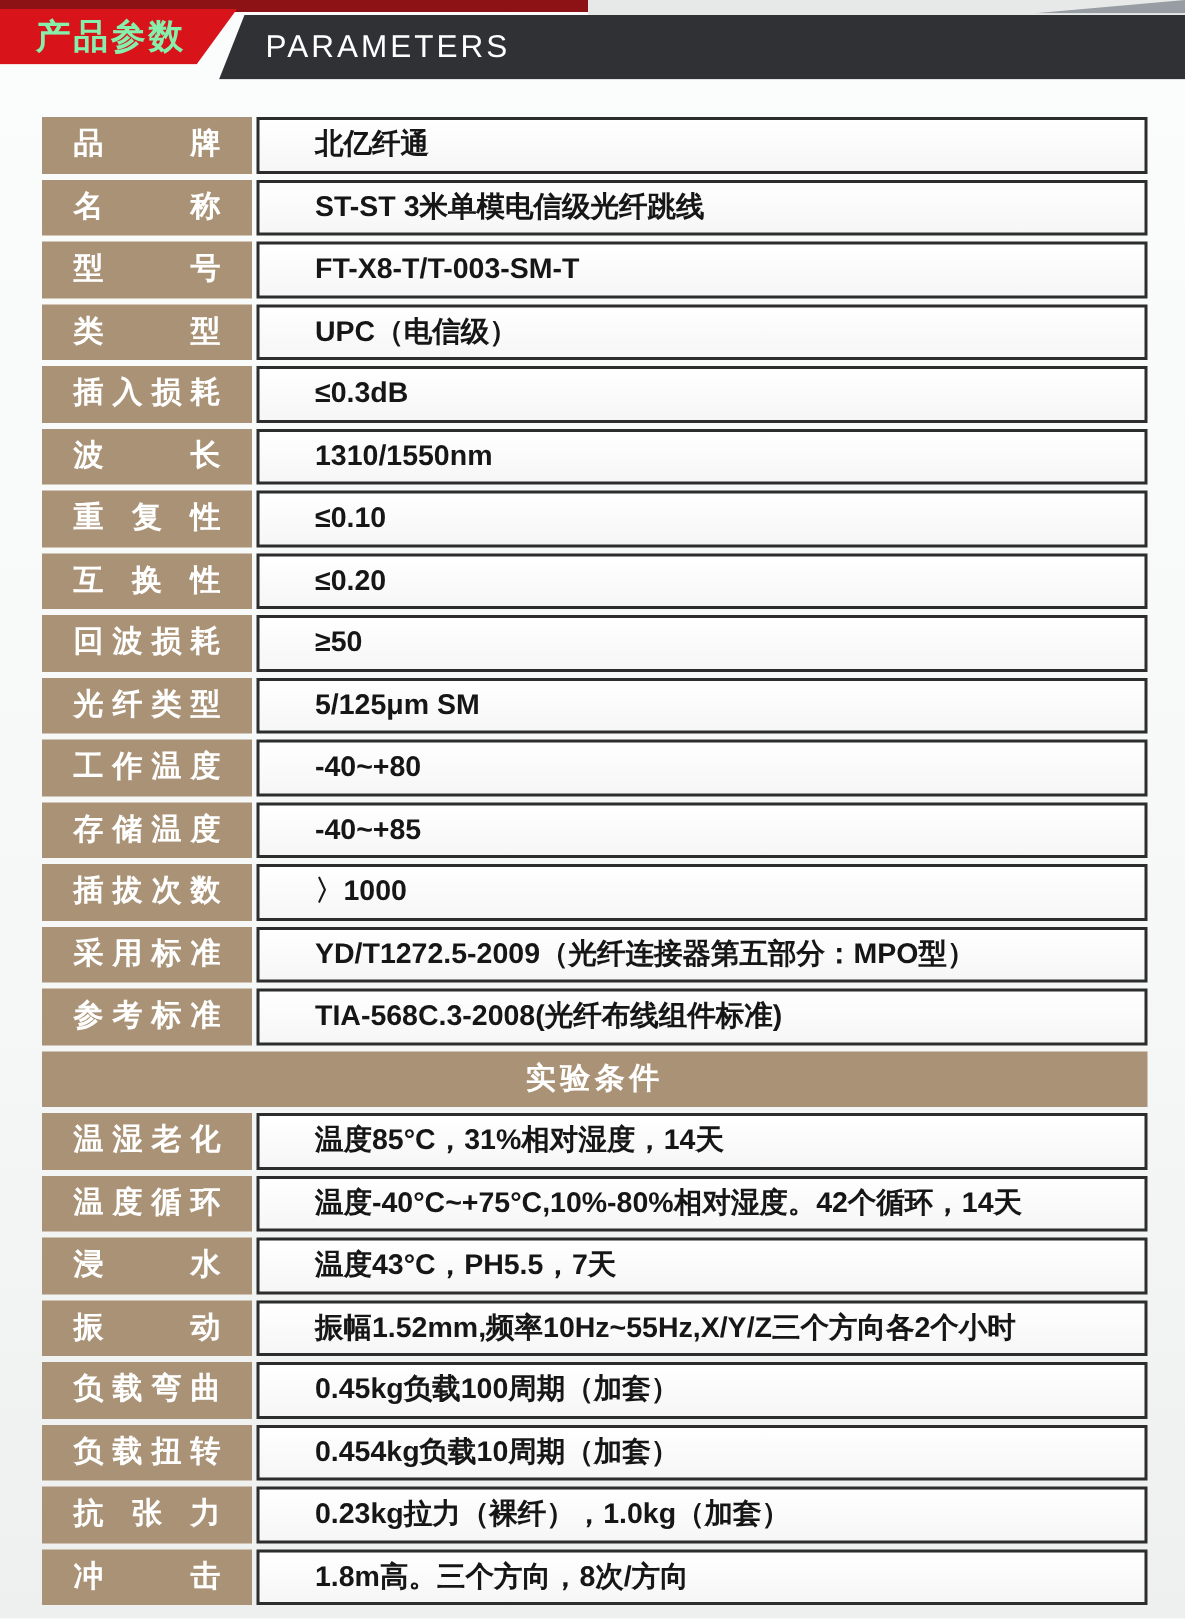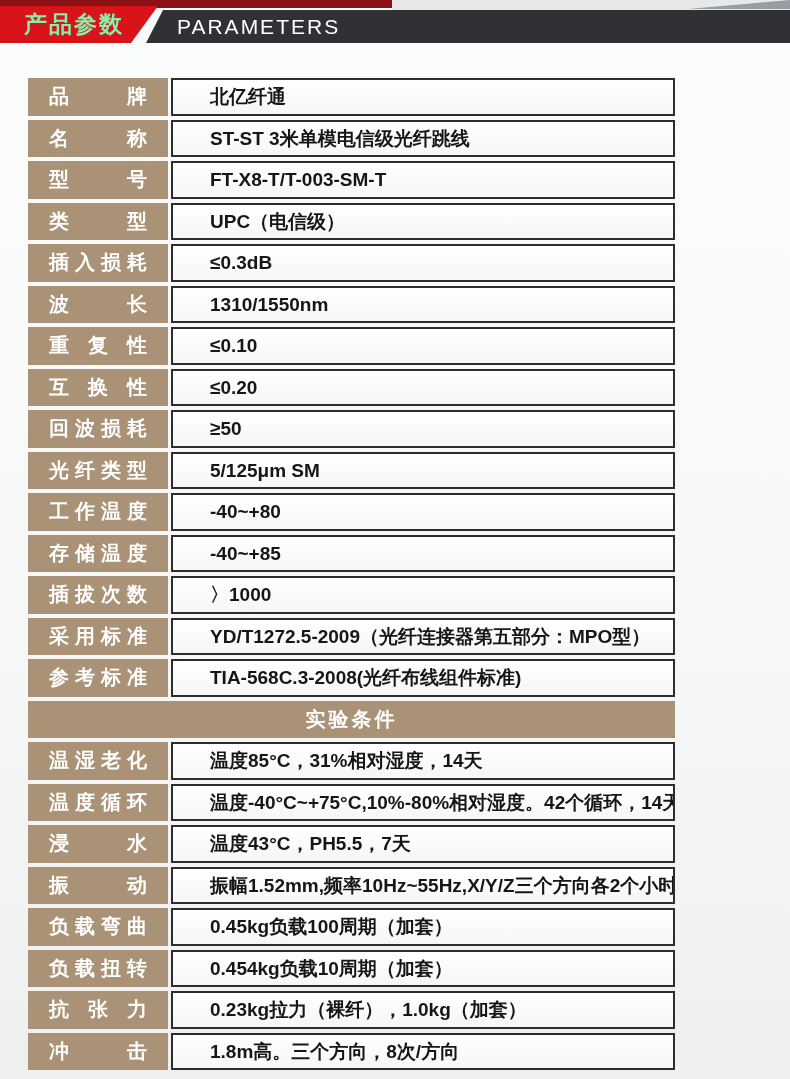--- a/index.html
+++ b/index.html
@@ -18,38 +18,38 @@
     font-family:"Liberation Sans","DejaVu Sans",sans-serif;
   }
 
   
   .header{position:relative;height:44px;width:790px;}
   .strip-red{position:absolute;left:0;top:0;width:392px;height:8px;background:var(--dark-red);}
   .strip-gray{position:absolute;left:392px;top:0;right:0;height:10px;background:#e7e9e9;}
   .wedge{position:absolute;right:0;top:0;width:102px;height:9px;background:#979da2;
     clip-path:polygon(0 100%,100% 0,100% 100%);}
   .dark-bar{
-    position:absolute;left:146px;top:10px;right:0;height:33px;
+    position:absolute;left:146px;top:10px;right:0;height:43px;
     background:var(--dark-bar);
     clip-path:polygon(17px 0,100% 0,100% 100%,0 100%);
     display:flex;align-items:center;padding-left:31px;
     color:#fff;font-size:21px;letter-spacing:2px;
   }
   .red-badge{
     position:absolute;left:0;top:6px;width:158px;height:37px;
     background:var(--accent-red);
     clip-path:polygon(0 0,100% 0,calc(100% - 27px) 100%,0 100%);
     display:flex;align-items:center;justify-content:center;
     padding:0 34px 0 24px;
     color:#86efac;font-size:23px;font-weight:bold;letter-spacing:2px;
     white-space:nowrap;
   }
 
   
-  .table-wrap{margin:34px 25px 0 28px;width:647px;border-radius:10px;}
+  .table-wrap{margin:34px 25px 0 28px;width:737px;border-radius:10px;}
   .row{display:flex;height:37.5px;margin-bottom:4px;}
   .label-cell{
     width:140px;flex:0 0 140px;margin-right:3px;
     background:var(--label-tan);
     color:#fff;font-size:20px;font-weight:bold;
     line-height:37.5px;padding:0 21px;
     text-align:justify;text-align-last:justify;
     white-space:nowrap;overflow:hidden;
   }
   .value-cell{

